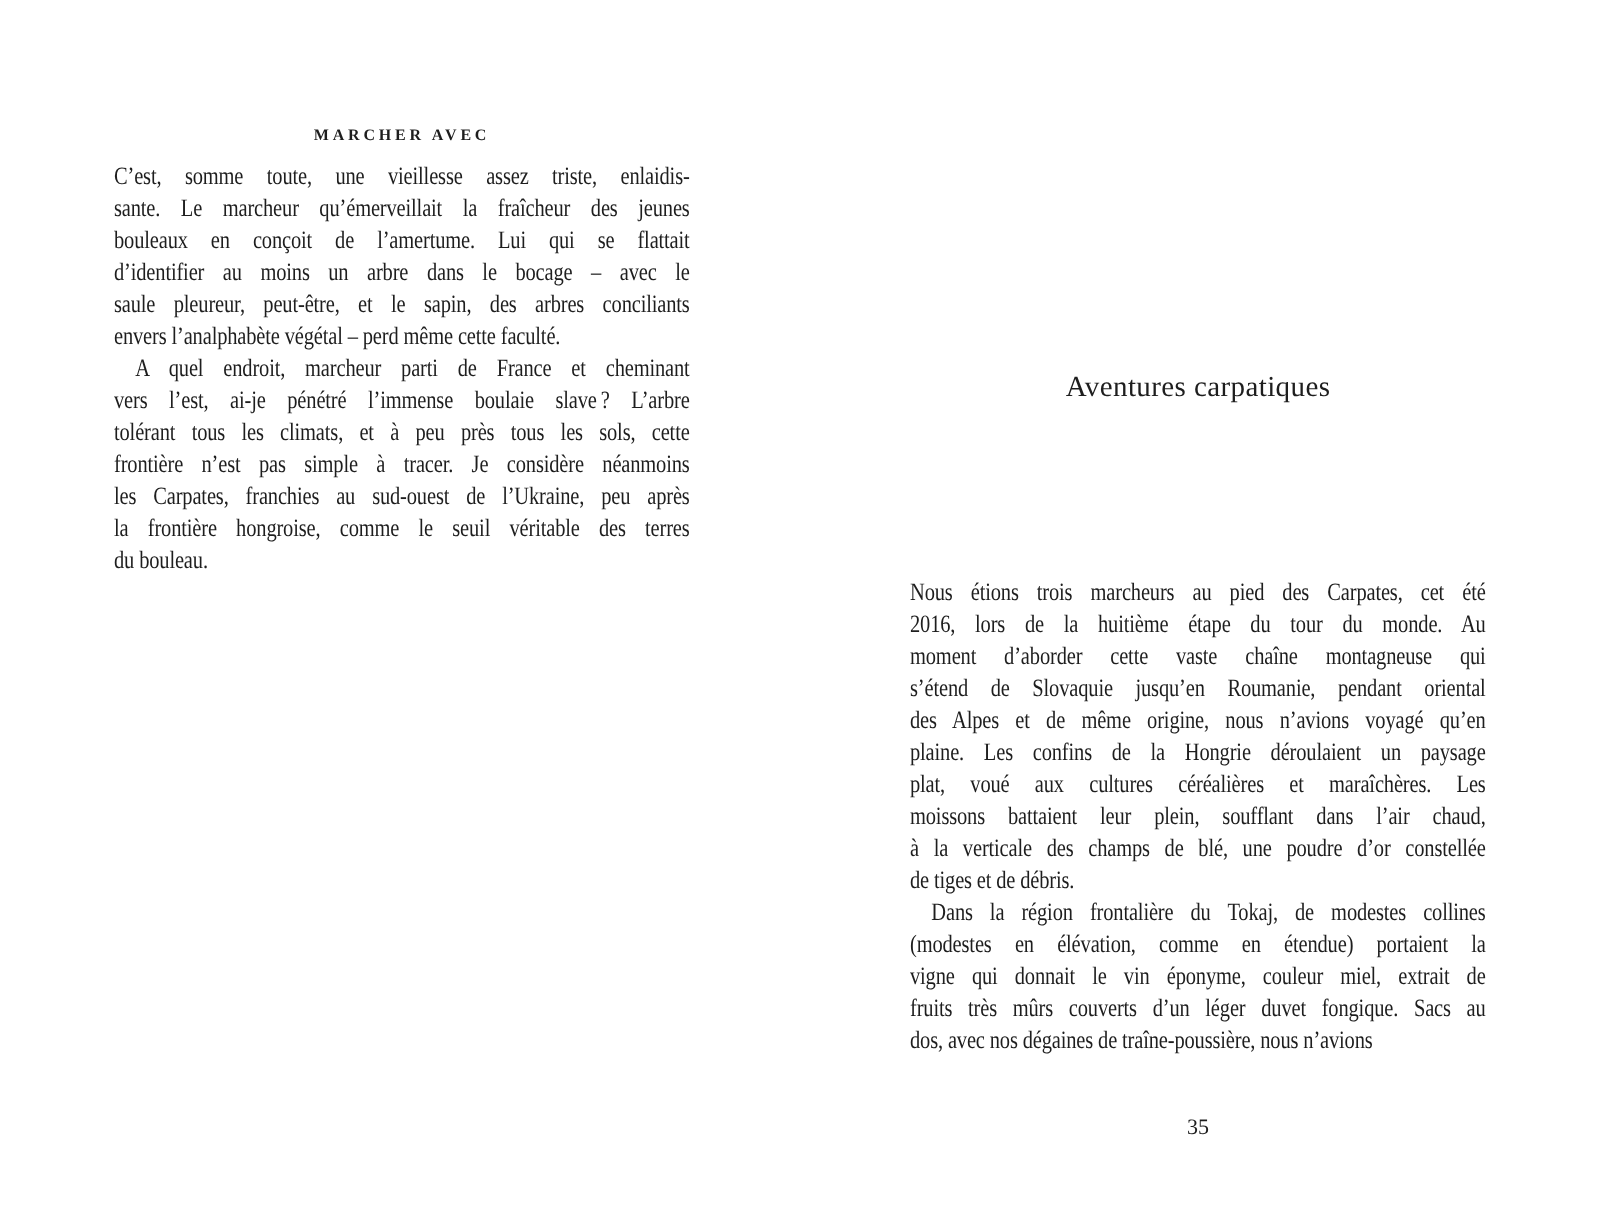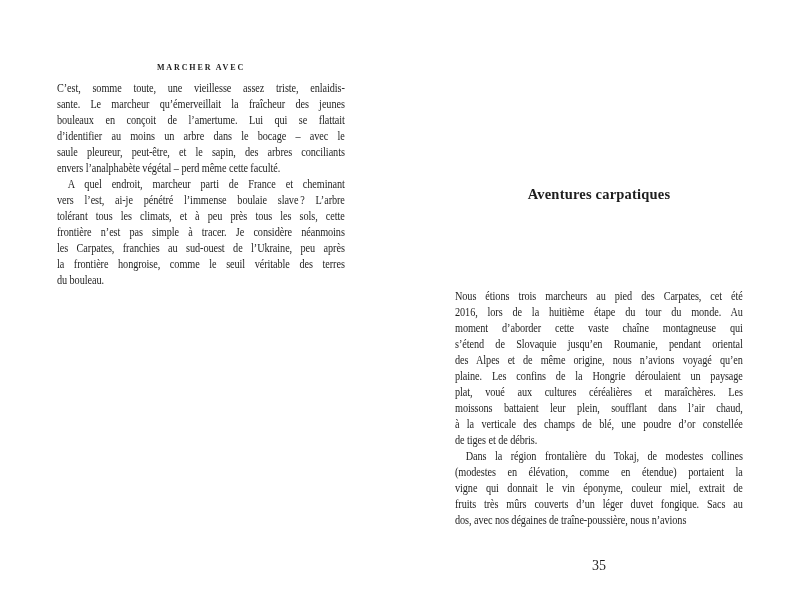--- a/index.html
+++ b/index.html
@@ -24,25 +24,25 @@
     font-size: 12.5px; line-height: 16px; letter-spacing: -0.1px;
   }
   .left-body  { left: 57px;  top: 80px;  }
   .right-body { left: 455px; top: 288px; }
   .line { text-align: justify; text-align-last: justify; }
   .line.last { text-align-last: left; }
   .line.indent { text-indent: 13px; }
   .chapter-title {
     position: absolute; left: 455px; top: 186px; width: 288px;
     margin: 0; text-align: center;
-    font-size: 14.5px; font-weight: bold; letter-spacing: 0.2px;
+    font-size: 14.5px; font-weight: normal; letter-spacing: 0.2px;
   }
   .page-number {
     position: absolute; left: 455px; top: 558px; width: 288px;
-    text-align: center; font-size: 14px;
+    text-align: center; font-size: 11px;
   }
 </style>
 </head>
 <body style="background: rgb(255, 255, 255); color: rgb(30, 30, 30);">
 
 <div class="spread">
 
   <div>
     <div class="running-header">MARCHER AVEC</div>
     <div class="textblock left-body">

